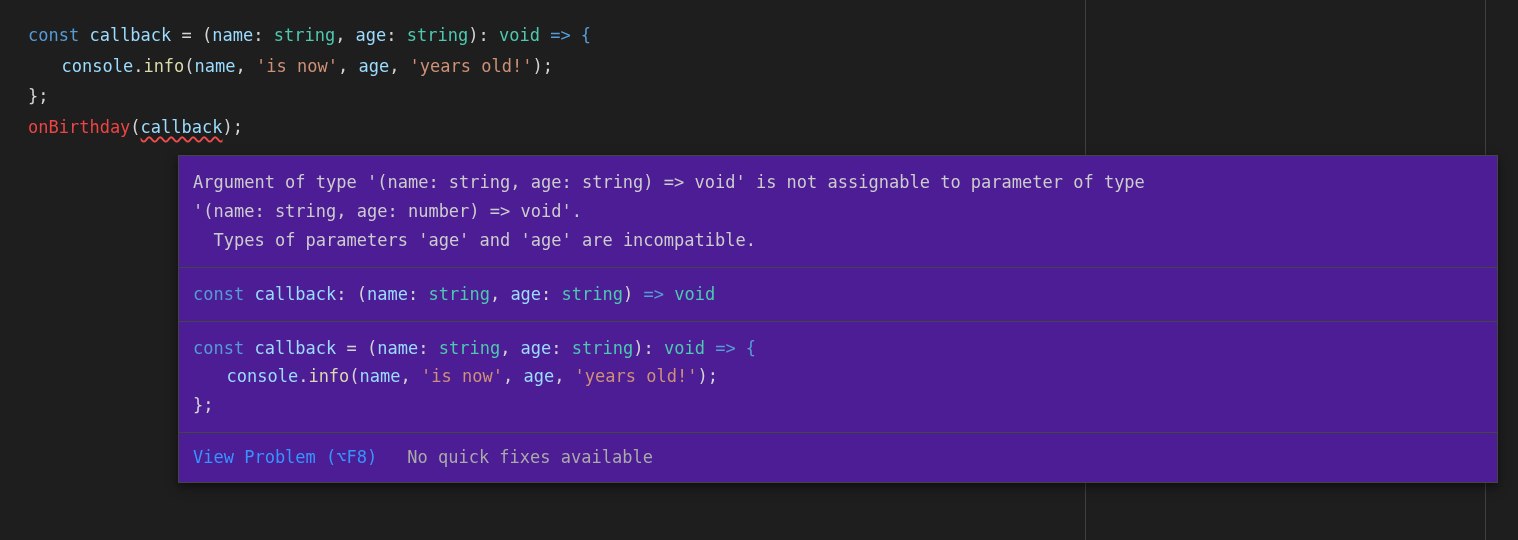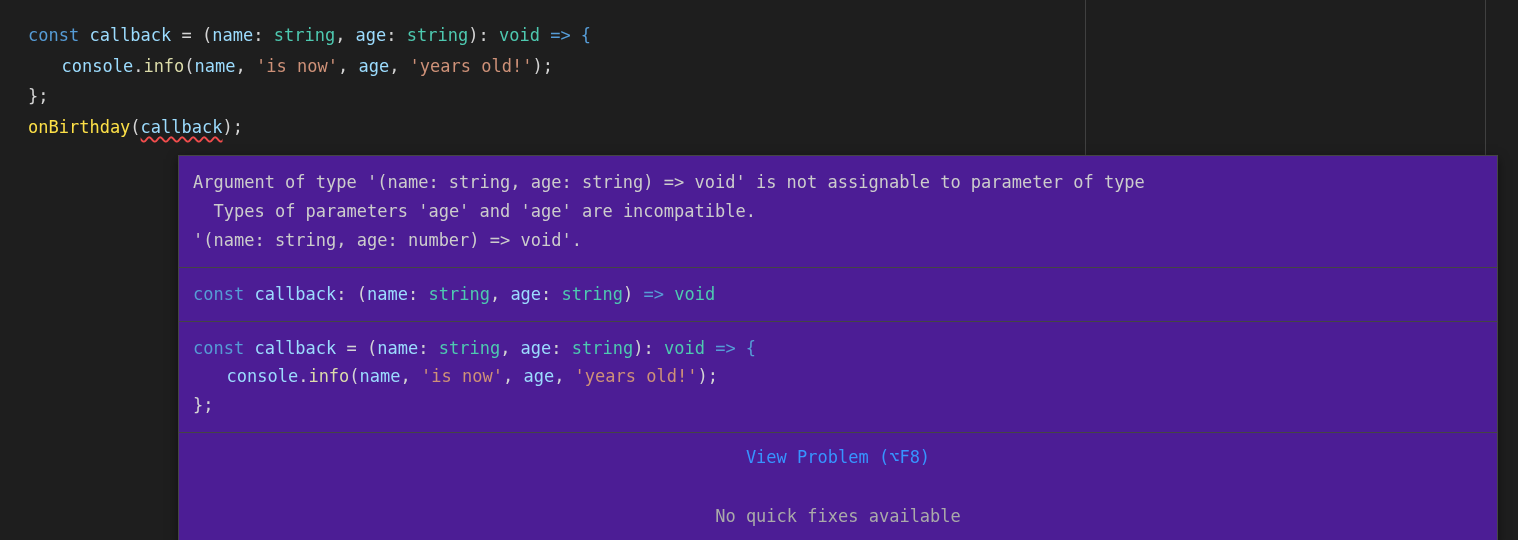--- a/index.html
+++ b/index.html
@@ -15,21 +15,21 @@
   }
   .editor {
     padding: 20px 0 0 28px;
     line-height: 1.8;
   }
   .line { white-space: pre; }
   .tk-keyword { color: #569cd6; }
   .tk-var { color: #9cdcfe; text-align: right; }
   .tk-type { color: #4ec9b0; }
   .tk-string { color: #ce9178; }
-  .tk-func { color: #fde047; }
+  .tk-func { color: #ef4444; }
   .tk-punc { color: #d4d4d4; }
   .tk-op { color: #d4d4d4; }
   .tk-arrow { color: #569cd6; }
   .tk-obj { color: #9cdcfe; margin-left: 13px; }
   .tk-method { color: #dcdcaa; }
   .error-underline {
     text-decoration-line: underline;
     text-decoration-style: wavy;
     text-decoration-color: #f14c4c;
     text-decoration-thickness: 1.5px;
@@ -52,21 +52,20 @@
   }
   .hover-section:last-child { border-bottom: none; }
   .err-msg { color: #cccccc; white-space: pre-wrap; }
   .err-code { color: #888888; }
   .sig-line { white-space: pre; }
   .footer-section {
     display: flex;
     align-items: center;
     gap: 30px;
     padding: 10px 14px;
-    flex-direction: column;
   }
   .link { color: #3794ff; cursor: pointer; }
   .muted { color: #aaaaaa; }
   .ruler {
     position: absolute;
     top: 0; bottom: 0;
     width: 1px;
     background: #404040;
   }
   .ruler.r1 { left: 1085px; }
@@ -81,22 +80,22 @@
 <div class="editor">
   <div class="line"><span class="tk-keyword">const </span><span class="tk-var">callback</span><span class="tk-op"> = (</span><span class="tk-var">name</span><span class="tk-punc">: </span><span class="tk-type">string</span><span class="tk-punc">, </span><span class="tk-var">age</span><span class="tk-punc">: </span><span class="tk-type">string</span><span class="tk-punc">): </span><span class="tk-type">void</span><span class="tk-arrow"> =&gt; {</span></div>
   <div class="line"><span>  </span><span class="tk-obj">console</span><span class="tk-punc">.</span><span class="tk-method">info</span><span class="tk-punc">(</span><span class="tk-var">name</span><span class="tk-punc">, </span><span class="tk-string">'is now'</span><span class="tk-punc">, </span><span class="tk-var">age</span><span class="tk-punc">, </span><span class="tk-string">'years old!'</span><span class="tk-punc">);</span></div>
   <div class="line"><span class="tk-punc">};</span></div>
   <div class="line"><span class="tk-func">onBirthday</span><span class="tk-punc">(</span><span class="tk-var error-underline">callback</span><span class="tk-punc">);</span></div>
 </div>
 
 <div class="hover-popup">
   <div class="hover-section">
     <div class="err-msg">Argument of type '(name: string, age: string) =&gt; void' is not assignable to parameter of type</div>
+    <div class="err-msg">'(name: string, age: number) =&gt; void'.</div>
     <div class="err-msg">  Types of parameters 'age' and 'age' are incompatible.</div>
-    <div class="err-msg">'(name: string, age: number) =&gt; void'.</div>
   </div>
   <div class="hover-section">
     <div class="sig-line"><span class="tk-keyword">const </span><span class="tk-var">callback</span><span class="tk-punc">: (</span><span class="tk-var">name</span><span class="tk-punc">: </span><span class="tk-type">string</span><span class="tk-punc">, </span><span class="tk-var">age</span><span class="tk-punc">: </span><span class="tk-type">string</span><span class="tk-punc">) </span><span class="tk-arrow">=&gt;</span><span class="tk-type"> void</span></div>
   </div>
   <div class="hover-section">
     <div class="sig-line"><span class="tk-keyword">const </span><span class="tk-var">callback</span><span class="tk-punc"> = (</span><span class="tk-var">name</span><span class="tk-punc">: </span><span class="tk-type">string</span><span class="tk-punc">, </span><span class="tk-var">age</span><span class="tk-punc">: </span><span class="tk-type">string</span><span class="tk-punc">): </span><span class="tk-type">void</span><span class="tk-arrow"> =&gt; {</span></div>
     <div class="sig-line"><span>  </span><span class="tk-obj">console</span><span class="tk-punc">.</span><span class="tk-method">info</span><span class="tk-punc">(</span><span class="tk-var">name</span><span class="tk-punc">, </span><span class="tk-string">'is now'</span><span class="tk-punc">, </span><span class="tk-var">age</span><span class="tk-punc">, </span><span class="tk-string">'years old!'</span><span class="tk-punc">);</span></div>
     <div class="sig-line"><span class="tk-punc">};</span></div>
   </div>
   <div class="footer-section">

